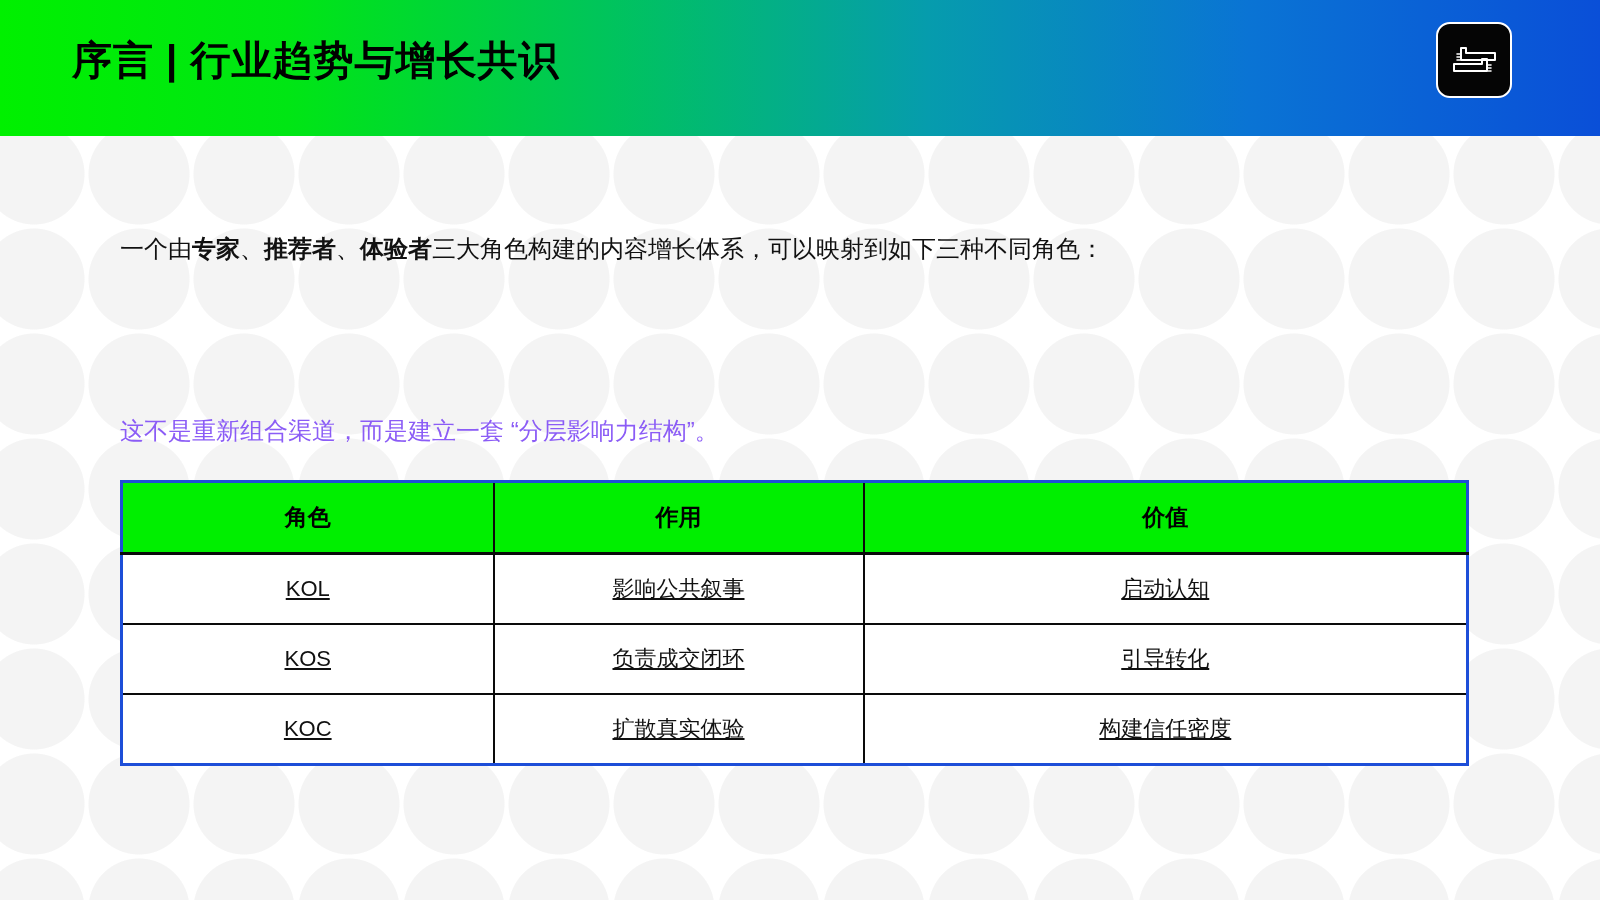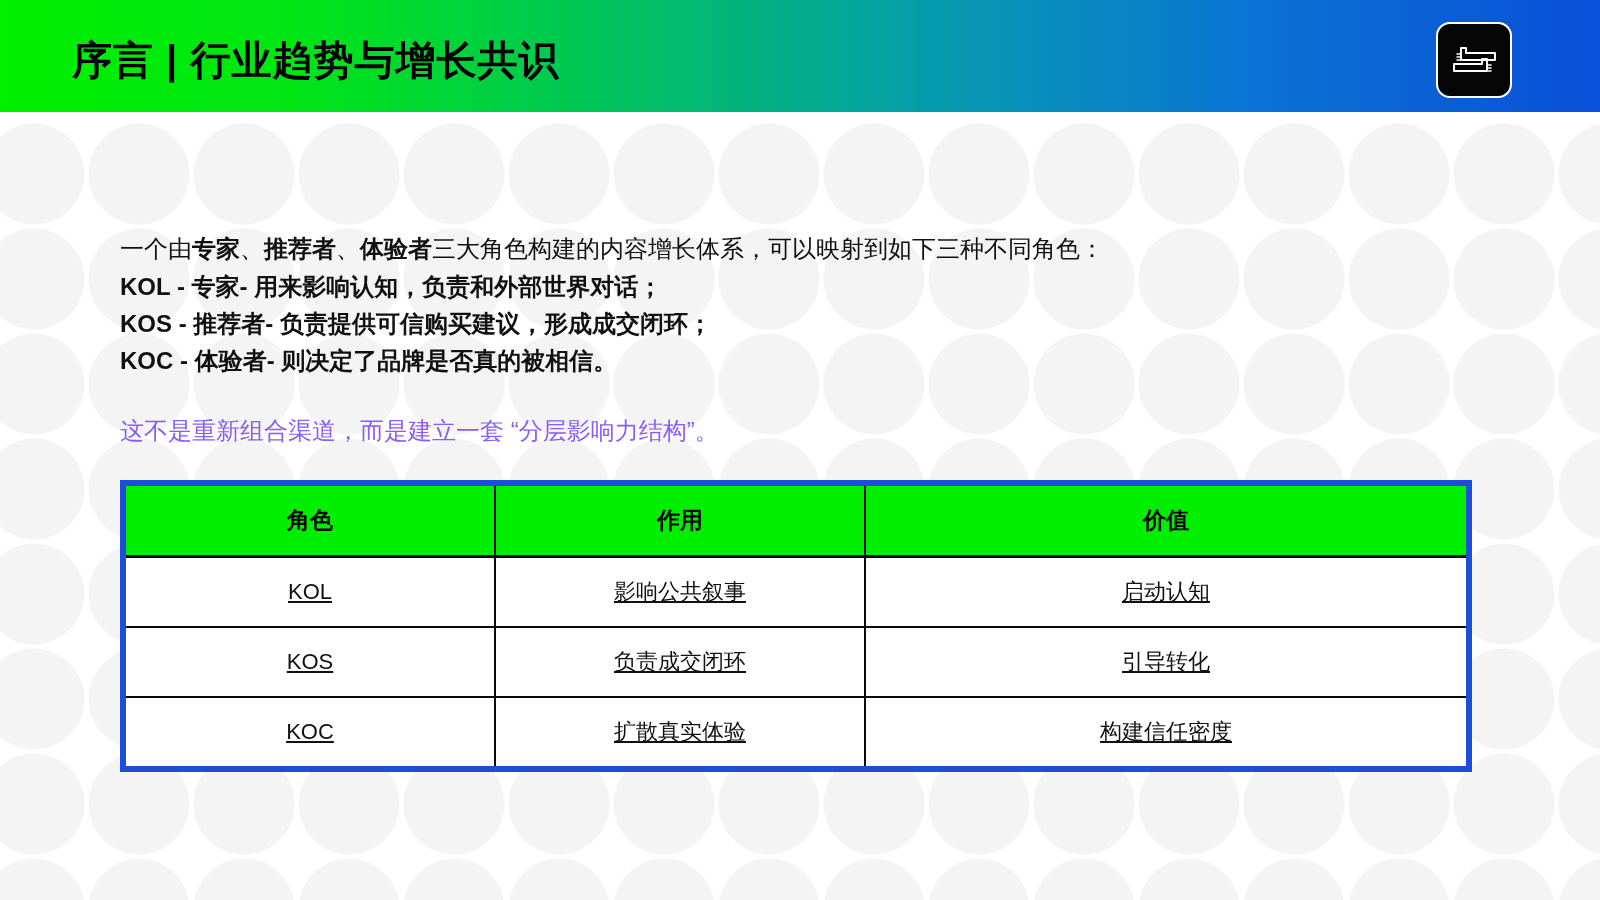--- a/index.html
+++ b/index.html
@@ -35,21 +35,21 @@
     background-position: -18px 2px;
     z-index: 0;
   }
 
   
   .header-bar {
     position: absolute;
     left: 0;
     top: 0;
     width: 1600px;
-    height: 112px;
+    height: 136px;
     background: linear-gradient(90deg, #00f000 0%, #00e614 18%, #00c45c 38%, #069cad 58%, #0a74d4 78%, #0a4fd8 100%);
     z-index: 5;
   }
   .header-title {
     position: absolute;
     left: 72px;
     top: 28px;
     font-size: 40px;
     font-weight: 700;
     color: #000000;
@@ -116,21 +116,21 @@
     white-space: nowrap;
   }
 
   
   .role-table {
     position: absolute;
     left: 120px;
     top: 360px;
     width: 1346px;
     border-collapse: collapse;
-    border: 6px solid #1d4ed8;
+    border: 3px solid #1d4ed8;
     table-layout: fixed;
     background: #bef264;
     padding-left: 15px;
   }
   .role-table col.c1 { width: 372px; }
   .role-table col.c2 { width: 370px; }
   .role-table col.c3 { width: 604px; }
   .role-table th {
     background: #00ef00;
     color: #000000;
@@ -203,25 +203,20 @@
           <path d="M40 26 L43 26 M40 29 L43 29 M40 32 L43 32" stroke="#ffffff" stroke-width="1.6" stroke-linecap="round"></path>
         </svg>
       </span>
     </div>
   </div>
 
   <div class="content">
 
     <p class="para-lead"><span>一个由</span><b>专家</b><span>、</span><b>推荐者</b><span>、</span><b>体验者</b><span>三大角色构建的内容增长体系，可以映射到如下三种不同角色：</span></p>
 
-    <div class="role-lines">
-      <span class="role-line">KOL - 专家- 用来影响认知，负责和外部世界对话；</span>
-      <span class="role-line">KOS - 推荐者- 负责提供可信购买建议，形成成交闭环；</span>
-      <span class="role-line">KOC - 体验者- 则决定了品牌是否真的被相信。</span>
-    </div>
 
     <p class="para-close">这不是重新组合渠道，而是建立一套 “分层影响力结构”。</p>
 
     <table class="role-table">
       <colgroup>
         <col class="c1">
           <col class="c2">
           <col class="c3">
       </colgroup>
       <thead>

